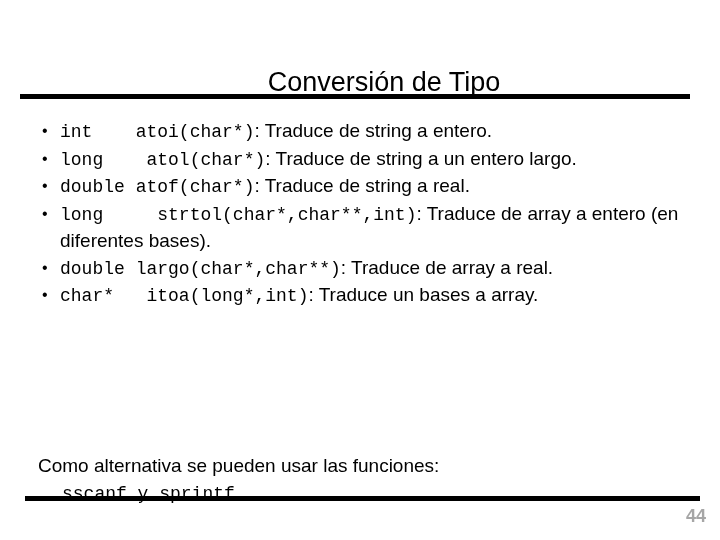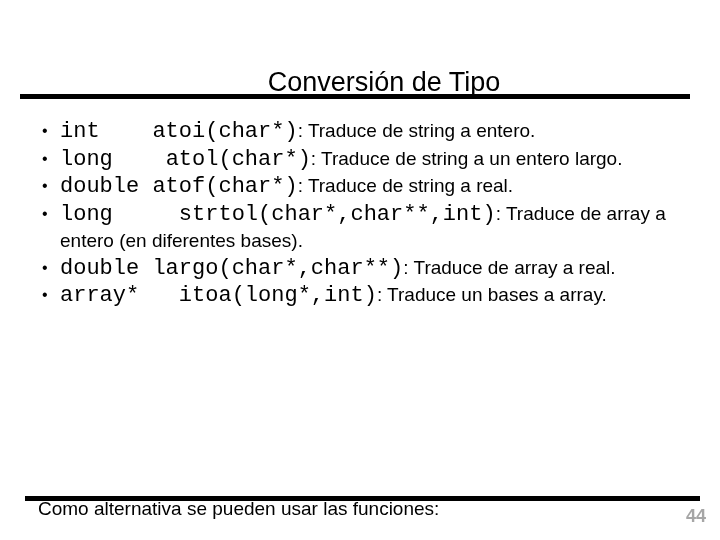--- a/index.html
+++ b/index.html
@@ -74,39 +74,38 @@
   .bullet-row .dot {
     position: absolute;
     left: 4px;
     top: 0;
     font-size: 16px;
     line-height: 26.5px;
     color: #000000;
   }
   .code {
     font-family: "Liberation Mono", "DejaVu Sans Mono", monospace;
-    font-size: 22px;
+    font-size: 18px;
     white-space: pre;
     letter-spacing: 0px;
   }
   .desc {
     font-family: "Liberation Sans", sans-serif;
     font-size: 19px;
   }
 
   
   .closing {
     position: absolute;
     left: 38px;
     top: 452px;
     width: 650px;
     font-size: 19px;
     line-height: 28px;
     color: #000000;
-    margin-top: 43px;
   }
   .closing .line2 {
     display: block;
     padding-left: 24px;
   }
 
   
   .footer-center {
     position: absolute;
     left: 0;
@@ -157,27 +156,28 @@
       <span class="code">long</span><span class="code">     </span><span class="code">strtol(char*,char**,int)</span><span class="desc">: </span><span class="desc">Traduce de array a entero (en diferentes bases).</span>
     </li>
 
     <li class="bullet-row">
       <span class="dot">•</span>
       <span class="code">double</span><span class="code"> </span><span class="code">largo(char*,char**)</span><span class="desc">: </span><span class="desc">Traduce de array a real.</span>
     </li>
 
     <li class="bullet-row">
       <span class="dot">•</span>
-      <span class="code">array*</span><span class="code">   </span><span class="code">itoa(long*,int)</span><span class="desc">: </span><span class="desc">Traduce un bases a array.</span>
+      <span class="code">char*</span><span class="code">   </span><span class="code">itoa(long*,int)</span><span class="desc">: </span><span class="desc">Traduce un bases a array.</span>
     </li>
 
   </ul>
 
   <div class="closing">
     <span class="desc">Como alternativa se pueden usar las funciones:</span>
+    <span class="line2 code">sscanf y sprintf.</span>
   </div>
 
   <div class="rule-bottom"></div>
 
 
   <div class="footer-page">44</div>
 
 </div>
 
 </body></html>

